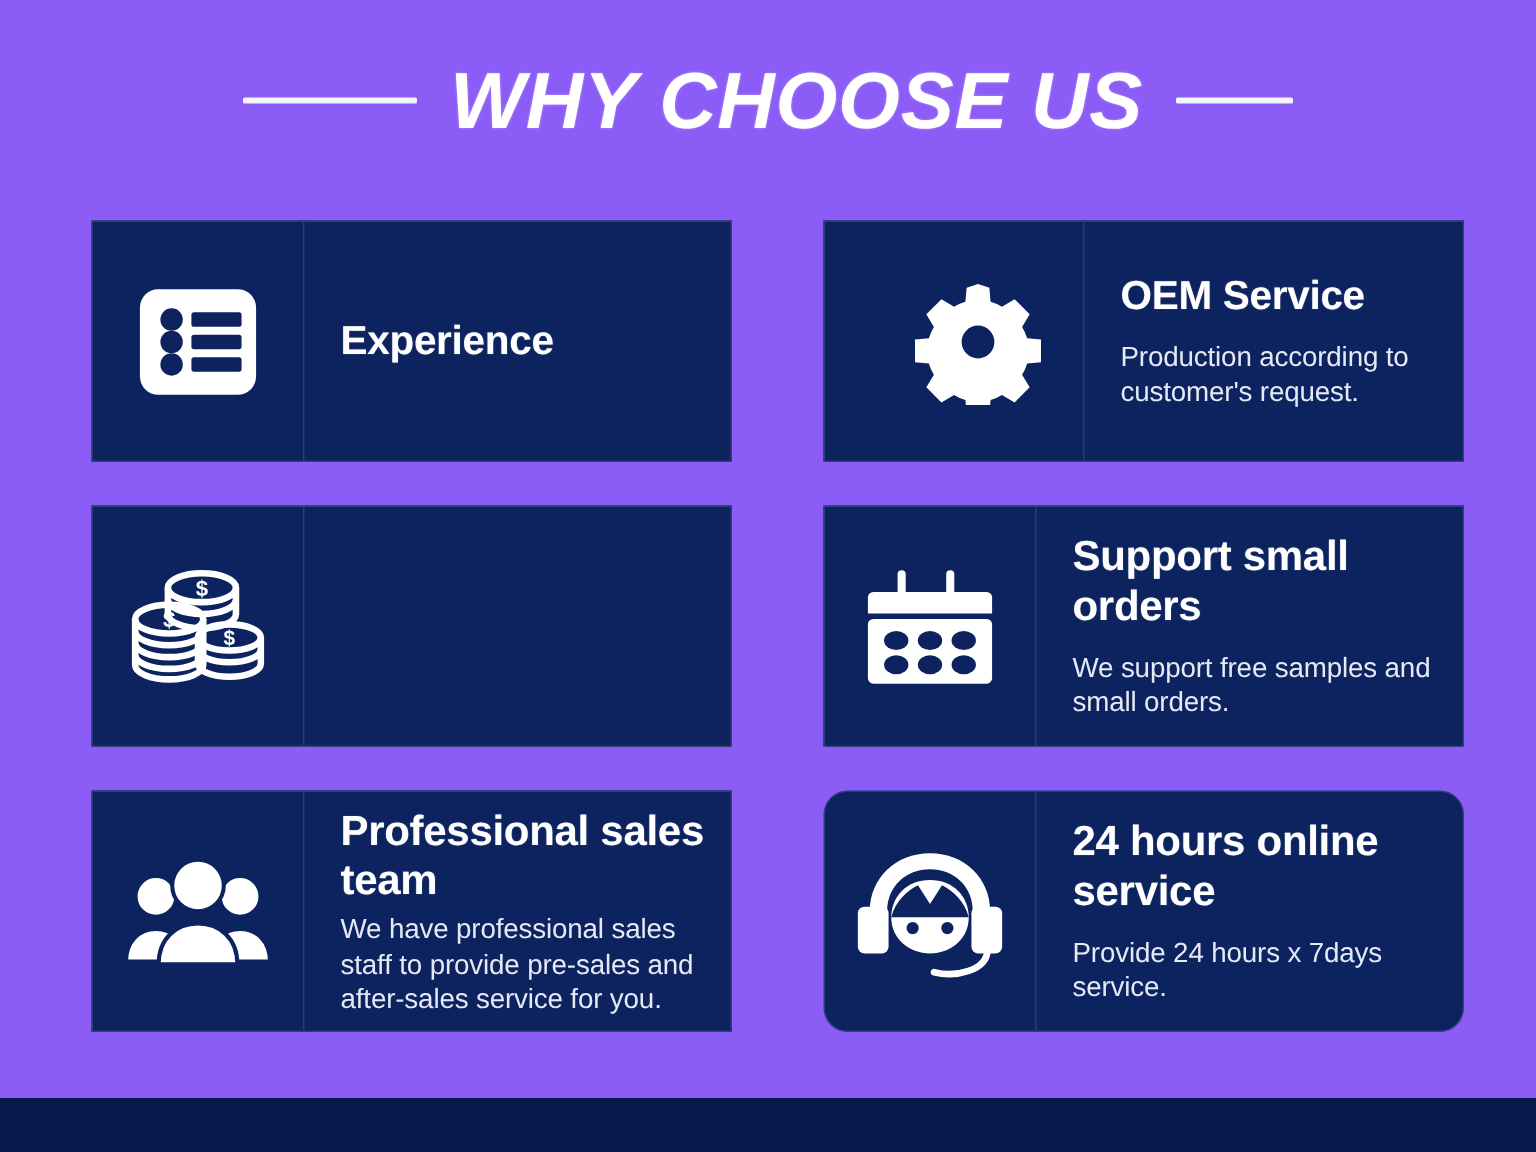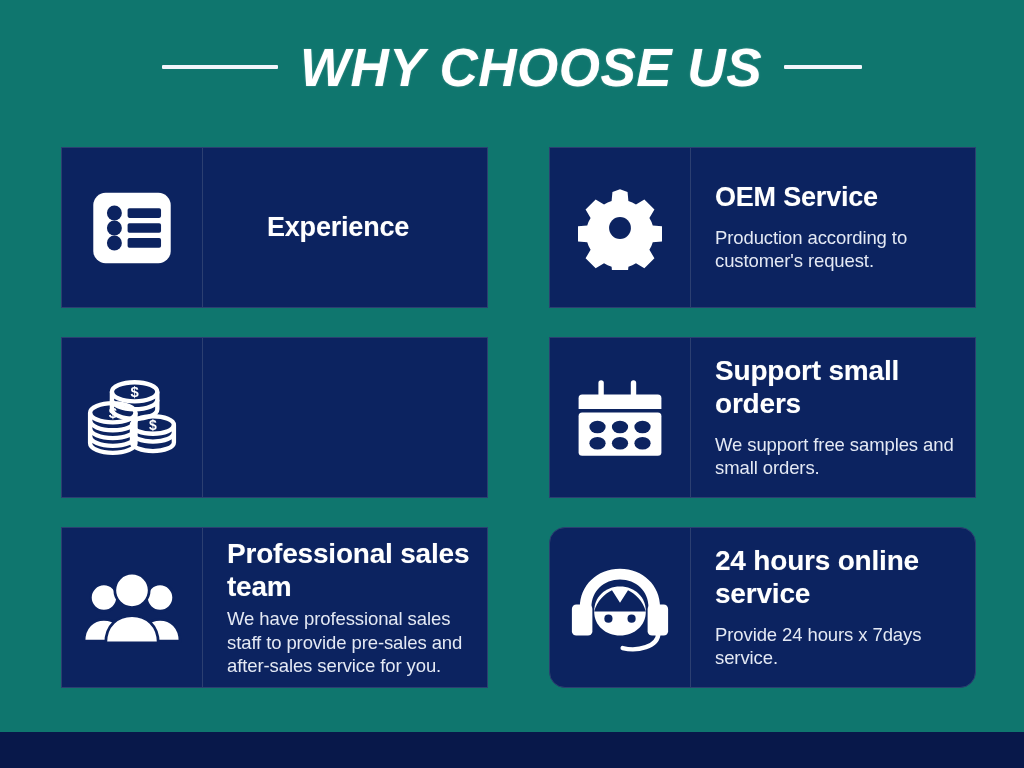--- a/index.html
+++ b/index.html
@@ -10,21 +10,21 @@
   body {
     width: 1024px;
     height: 768px;
     overflow: hidden;
     font-family: "Liberation Sans", sans-serif;
   }
   #page {
     position: relative;
     width: 1024px;
     height: 732px;
-    background: #0f766e;
+    background: #8b5cf6;
   }
 
   
   #header {
     position: absolute;
     left: 0;
     top: 34px;
     width: 1024px;
     height: 66px;
     display: flex;
@@ -89,22 +89,22 @@
     font-size: 18.5px;
     line-height: 1.26;
     letter-spacing: -0.1px;
     margin-top: 12px;
     white-space: pre-line;
   }
   .card-desc.tight { margin-top: 4px; }
   .card-title.em { font-size: 28px; }
 
   
-  #card-experience   { left: 61px;  top: 147px; width: 427px; height: 161px; gap: 40px; }
-  #card-oem          { left: 549px; top: 147px; width: 427px; height: 161px; }
+  #card-experience   { left: 61px;  top: 147px; width: 427px; height: 161px; }
+  #card-oem          { left: 549px; top: 147px; width: 427px; height: 161px; padding-left: 32px; }
   #card-price        { left: 61px;  top: 337px; width: 427px; height: 161px; }
   #card-orders       { left: 549px; top: 337px; width: 427px; height: 161px; }
   #card-team         { left: 61px;  top: 527px; width: 427px; height: 161px; }
   #card-service      { left: 549px; top: 527px; width: 427px; height: 161px; border-radius: 16px; }
 
   .icon-svg { display: block; }
   .icon-wrap { width: 100px; height: 100px; display:flex; align-items:center; justify-content:center; }
 </style>
 </head>
 <body>

